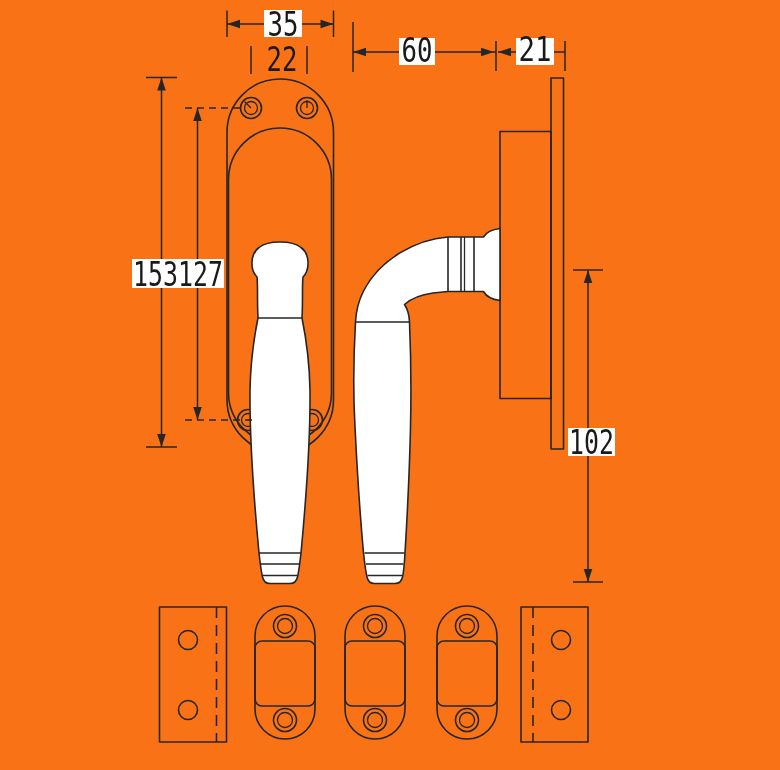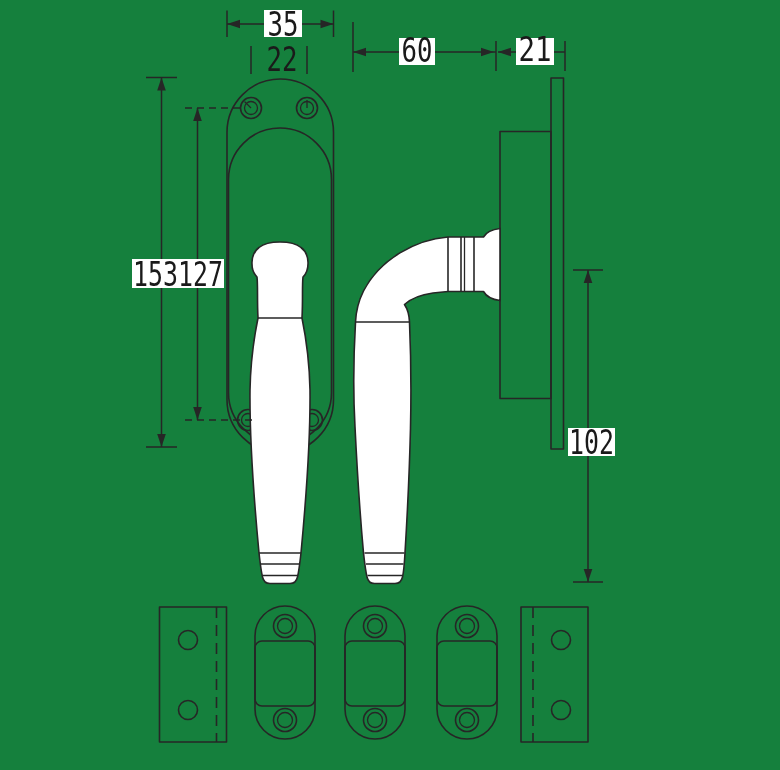--- a/index.html
+++ b/index.html
@@ -1,16 +1,16 @@
 <!DOCTYPE html>
 <html><head>
 <meta charset="utf-8">
 <style>
   html,body{margin:0;padding:0;background:#ffffff;}
-  .stage{position:relative;width:780px;height:770px;background:#15803d;overflow:hidden;
+  .stage{position:relative;width:780px;height:770px;background:#f97316;overflow:hidden;
          font-family:"DejaVu Sans Mono","Liberation Mono",monospace;}
   svg{position:absolute;left:0;top:0;}
   .ln{fill:none;stroke:#262626;stroke-width:1.6;stroke-linejoin:round;stroke-linecap:butt;}
   .fw{fill:#ffffff;stroke:#262626;stroke-width:1.6;stroke-linejoin:round;}
   .thin{stroke-width:1.3;}
   .dim{fill:none;stroke:#262626;stroke-width:1.5;}
   .lead{fill:none;stroke:#262626;stroke-width:1.4;stroke-dasharray:7 5;}
   .bdash{fill:none;stroke:#262626;stroke-width:1.6;stroke-dasharray:11 7;}
   .arr{fill:#262626;stroke:none;}
   .wbox{fill:#ffffff;stroke:none;}

